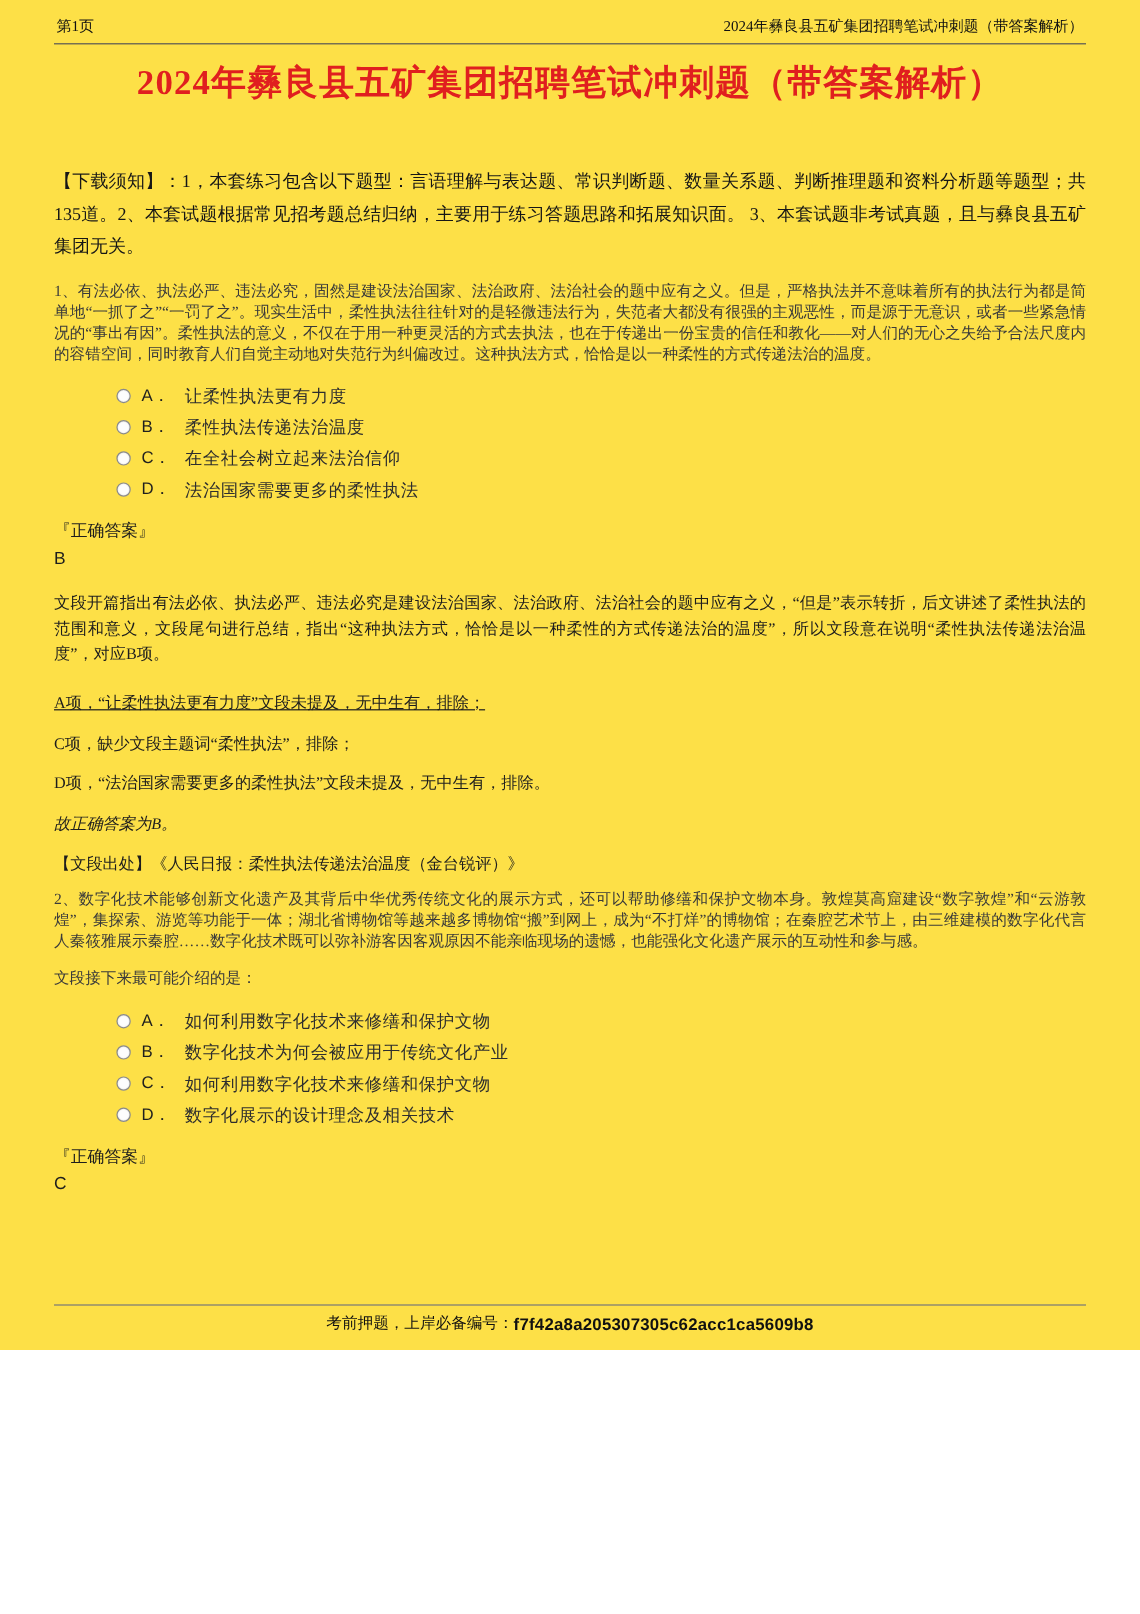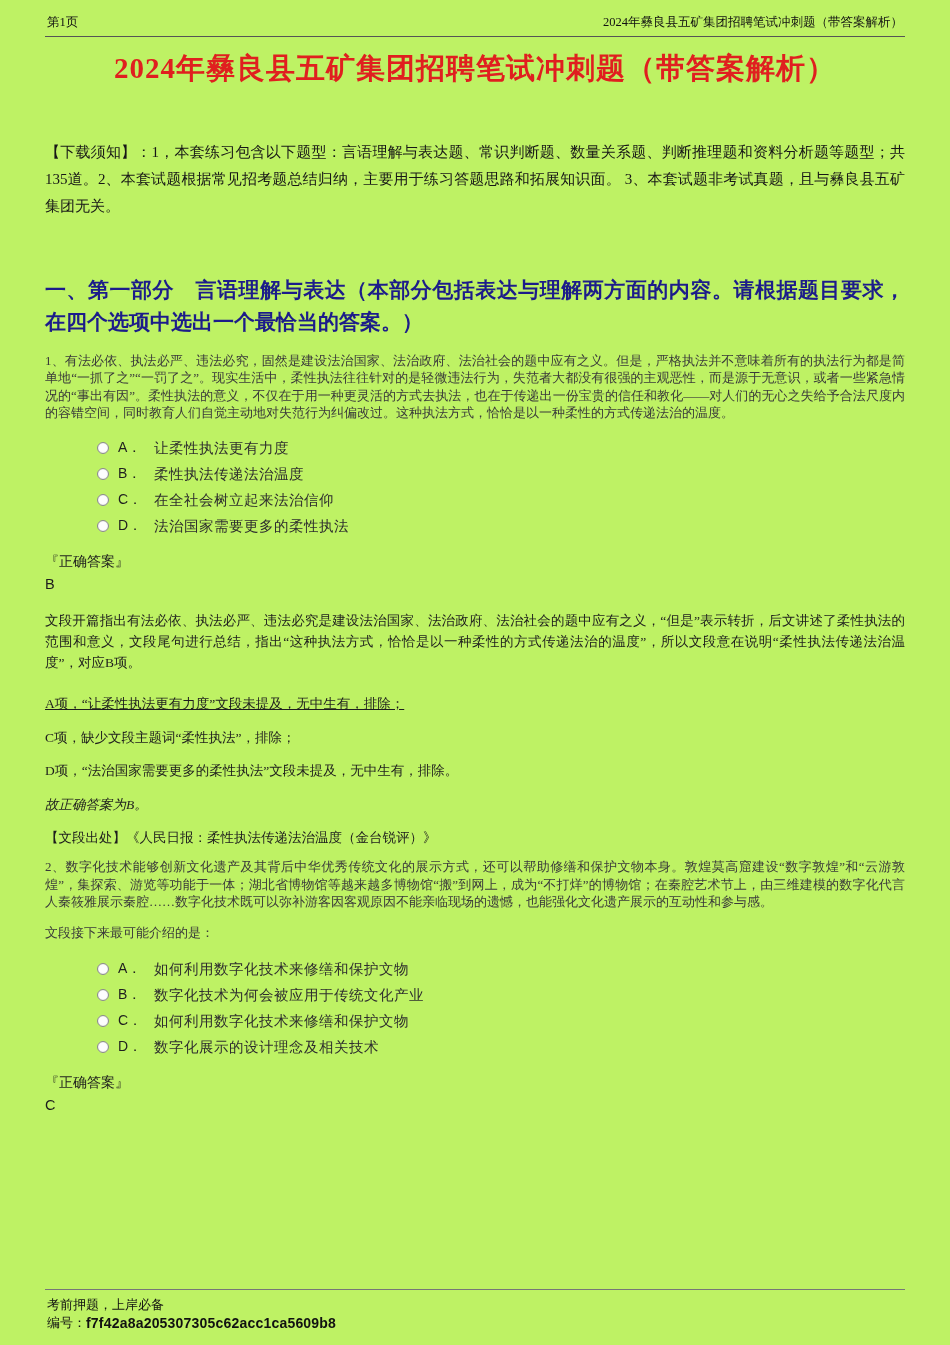--- a/index.html
+++ b/index.html
@@ -1,21 +1,21 @@
 <!DOCTYPE html>
 <html><head>
 <meta charset="utf-8">
 <style>
   html,body{margin:0;padding:0;background:#fff;}
   .page{
     position:relative;
-    width:950px;height:1345px;
+    width:950px;height:1125px;
     box-sizing:border-box;
     padding:0 45px;
-    background:#bef264;
+    background:#fde047;
     display:flex;flex-direction:column;
     overflow:hidden;
     font-family:"Liberation Serif","DejaVu Serif",serif;
     color:#222;
   }
   
   .doc-header{
     display:flex;justify-content:space-between;align-items:flex-end;
     padding:14px 2px 5px 2px;
     border-bottom:1px solid #555;
@@ -92,21 +92,21 @@
   .source-line{
     margin:13px 0 0 0;
     font-size:13.5px;color:#1d1d1d;
   }
   
   .doc-footer{
     margin-top:auto;
     border-top:1px solid #777;
     display:flex;justify-content:center;align-items:flex-start;
     padding:6px 2px 13px 2px;
-    font-size:13px;color:#111;flex-direction:column;
+    font-size:13px;color:#111;
   }
   .footer-right{display:flex;align-items:center;}
   .footer-code{
     font-family:"Liberation Sans","DejaVu Sans",sans-serif;
     font-weight:bold;font-size:14px;letter-spacing:0.2px;
   }
 </style>
 </head>
 <body>
 
@@ -114,21 +114,20 @@
 
   <div class="doc-header">
     <span>第1页</span>
     <span>2024年彝良县五矿集团招聘笔试冲刺题（带答案解析）</span>
   </div>
 
   <div class="doc-title">2024年彝良县五矿集团招聘笔试冲刺题（带答案解析）</div>
 
   <div class="notice">【下载须知】：1，本套练习包含以下题型：言语理解与表达题、常识判断题、数量关系题、判断推理题和资料分析题等题型；共135道。2、本套试题根据常见招考题总结归纳，主要用于练习答题思路和拓展知识面。 3、本套试题非考试真题，且与彝良县五矿集团无关。</div>
 
-  <div class="section-heading">一、第一部分　言语理解与表达（本部分包括表达与理解两方面的内容。请根据题目要求，在四个选项中选出一个最恰当的答案。）</div>
 
   <div class="q-text">1、有法必依、执法必严、违法必究，固然是建设法治国家、法治政府、法治社会的题中应有之义。但是，严格执法并不意味着所有的执法行为都是简单地“一抓了之”“一罚了之”。现实生活中，柔性执法往往针对的是轻微违法行为，失范者大都没有很强的主观恶性，而是源于无意识，或者一些紧急情况的“事出有因”。柔性执法的意义，不仅在于用一种更灵活的方式去执法，也在于传递出一份宝贵的信任和教化——对人们的无心之失给予合法尺度内的容错空间，同时教育人们自觉主动地对失范行为纠偏改过。这种执法方式，恰恰是以一种柔性的方式传递法治的温度。</div>
 
   <div class="options">
     <div class="option">
       <span class="radio"></span>
       <span class="opt-letter">A．</span>
       <span class="opt-text">让柔性执法更有力度</span>
     </div>
     <div class="option">

